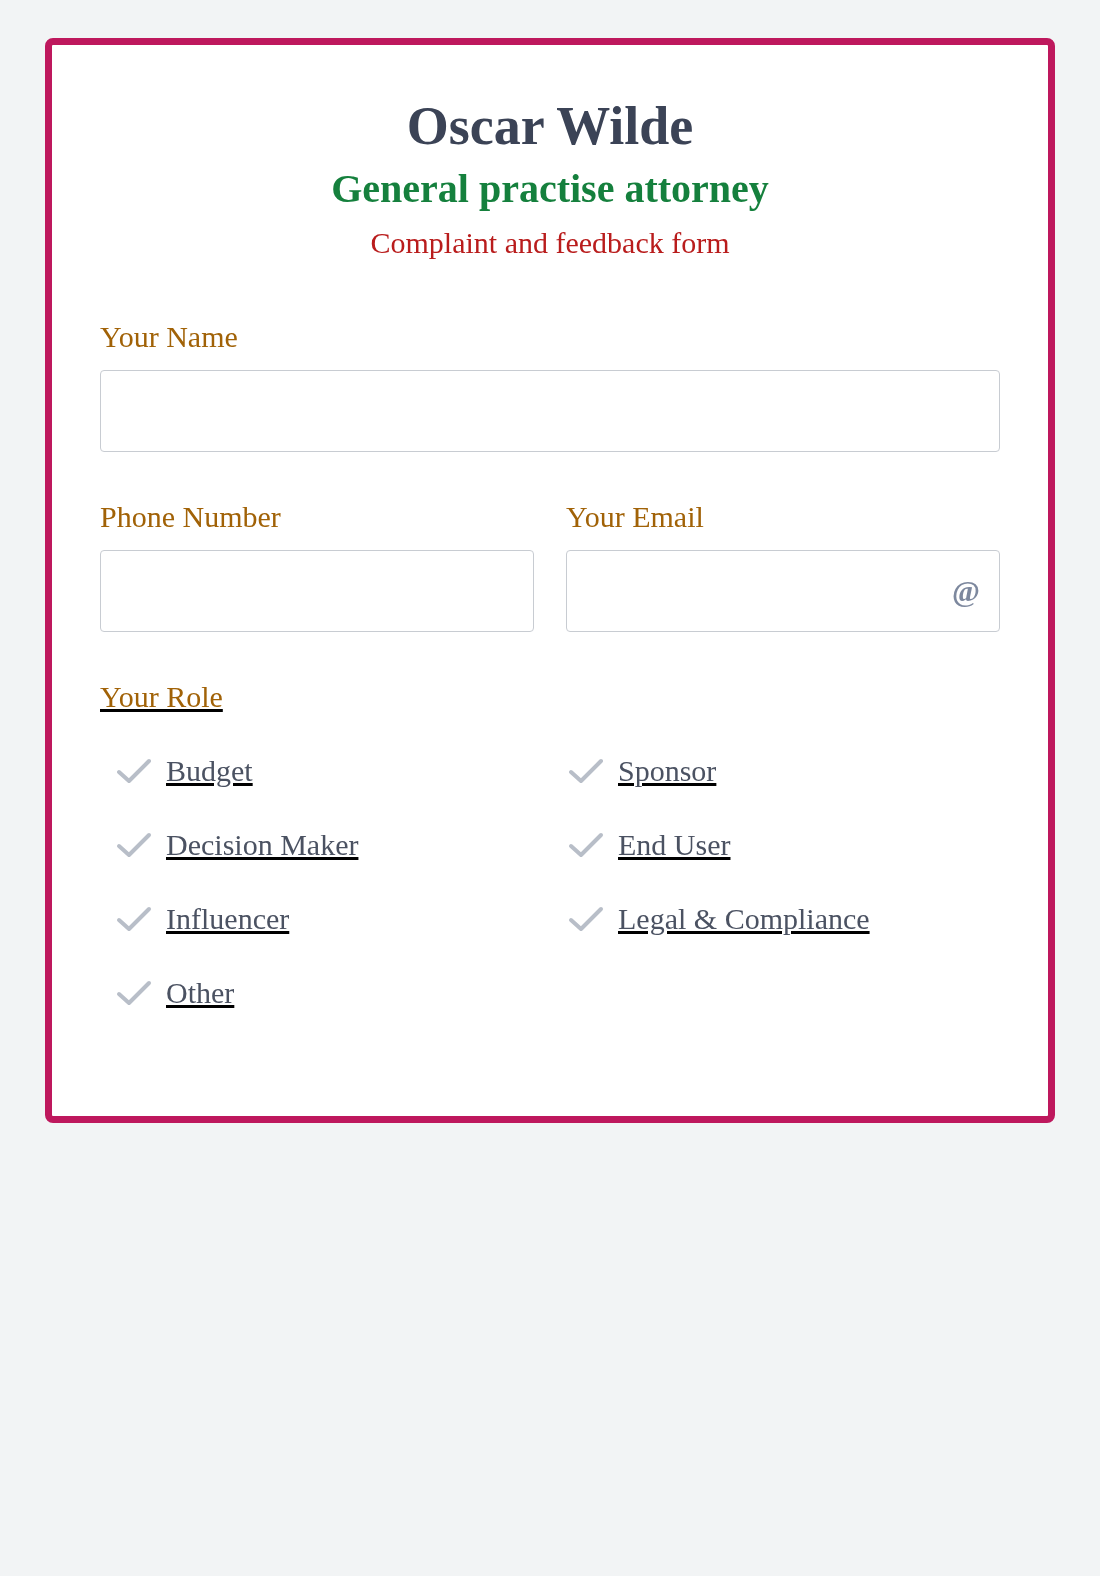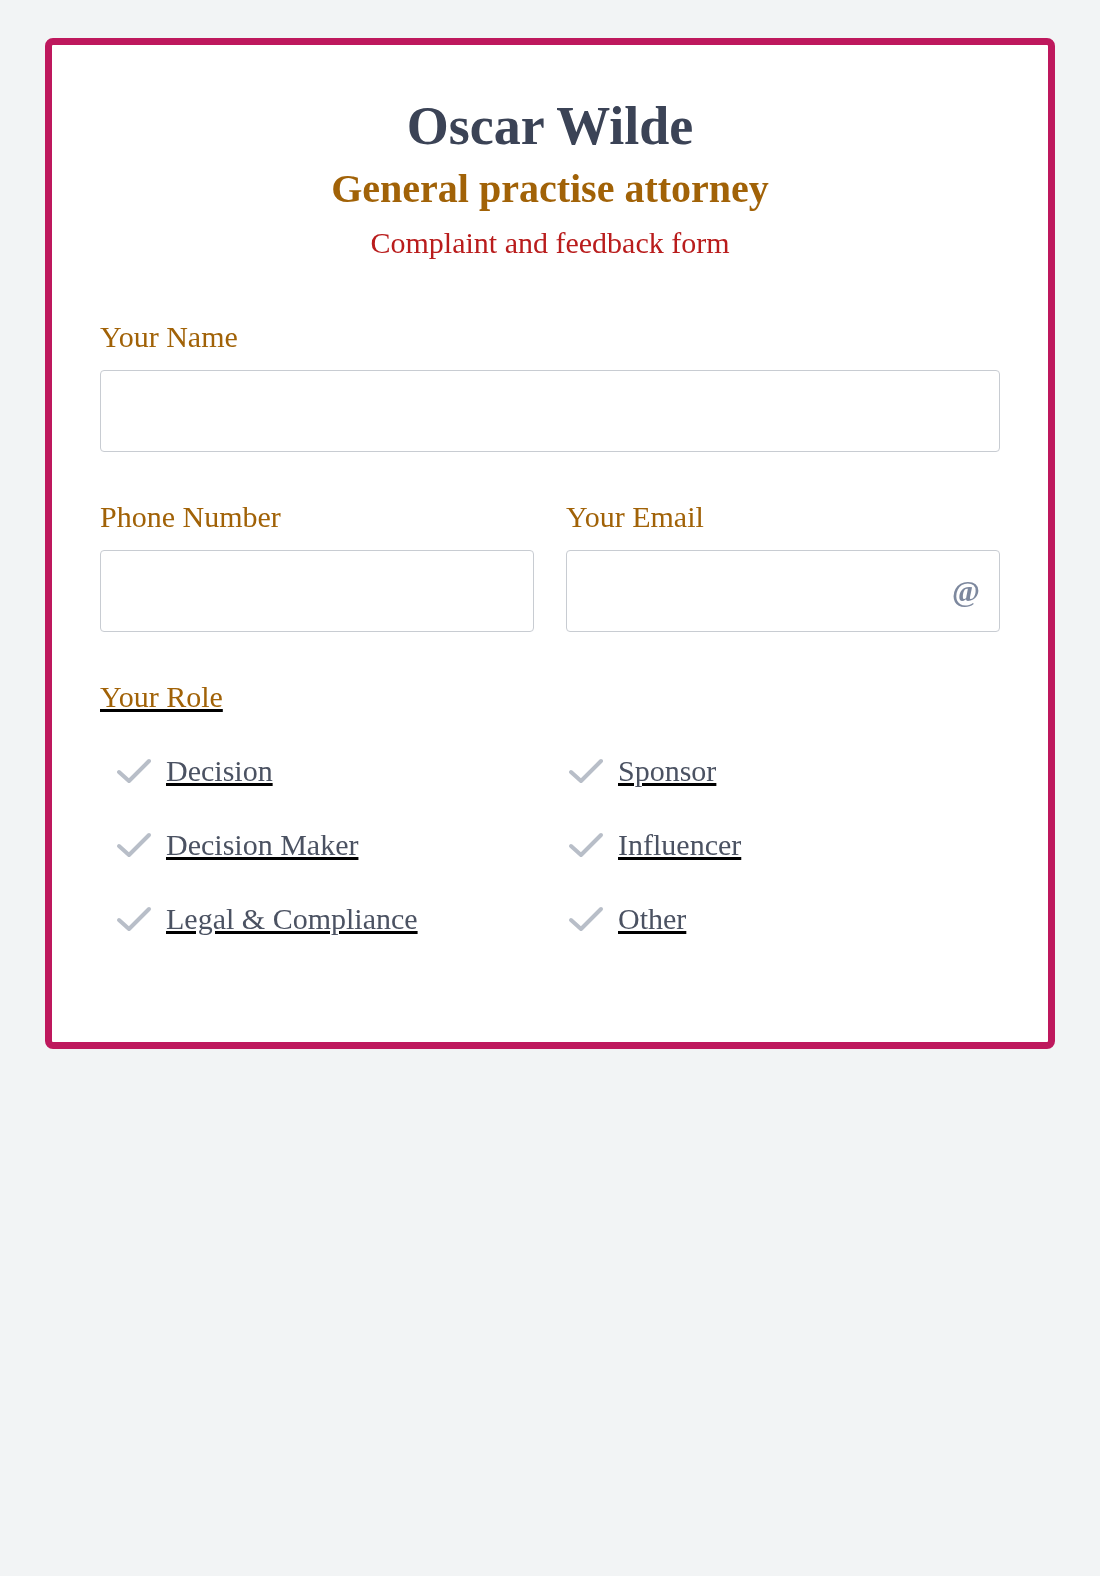--- a/index.html
+++ b/index.html
@@ -25,21 +25,21 @@
     }
     .title {
       font-size: 54px;
       font-weight: bold;
       color: #3b4356;
       margin-bottom: 8px;
     }
     .subtitle {
       font-size: 40px;
       font-weight: bold;
-      color: #a16207;
+      color: #15803d;
       margin-bottom: 14px;
     }
     .description {
       font-size: 30px;
       color: #b91c1c;
     }
     .field-group {
       margin-bottom: 48px;
     }
     .field-label {
@@ -156,21 +156,21 @@
 
   <div class="role-section">
     <label class="field-label">Your Role</label>
     <div class="role-grid">
       <div class="role-item">
         <span class="check-icon">
           <svg viewBox="0 0 36 28">
               <path d="M3 15 L13 24 L33 4" stroke="#b8bec8" stroke-width="4" fill="none" stroke-linecap="round" stroke-linejoin="round"></path>
             </svg>
         </span>
-        <span class="role-label">Decision</span>
+        <span class="role-label">Budget</span>
       </div>
       <div class="role-item">
         <span class="check-icon">
           <svg viewBox="0 0 36 28">
               <path d="M3 15 L13 24 L33 4" stroke="#b8bec8" stroke-width="4" fill="none" stroke-linecap="round" stroke-linejoin="round"></path>
             </svg>
         </span>
         <span class="role-label">Sponsor</span>
       </div>
       <div class="role-item">
@@ -180,20 +180,28 @@
             </svg>
         </span>
         <span class="role-label">Decision Maker</span>
       </div>
       <div class="role-item">
         <span class="check-icon">
           <svg viewBox="0 0 36 28">
               <path d="M3 15 L13 24 L33 4" stroke="#b8bec8" stroke-width="4" fill="none" stroke-linecap="round" stroke-linejoin="round"></path>
             </svg>
         </span>
+        <span class="role-label">End User</span>
+      </div>
+      <div class="role-item">
+        <span class="check-icon">
+          <svg viewBox="0 0 36 28">
+              <path d="M3 15 L13 24 L33 4" stroke="#b8bec8" stroke-width="4" fill="none" stroke-linecap="round" stroke-linejoin="round"></path>
+            </svg>
+        </span>
         <span class="role-label">Influencer</span>
       </div>
       <div class="role-item">
         <span class="check-icon">
           <svg viewBox="0 0 36 28">
               <path d="M3 15 L13 24 L33 4" stroke="#b8bec8" stroke-width="4" fill="none" stroke-linecap="round" stroke-linejoin="round"></path>
             </svg>
         </span>
         <span class="role-label">Legal &amp; Compliance</span>
       </div>

